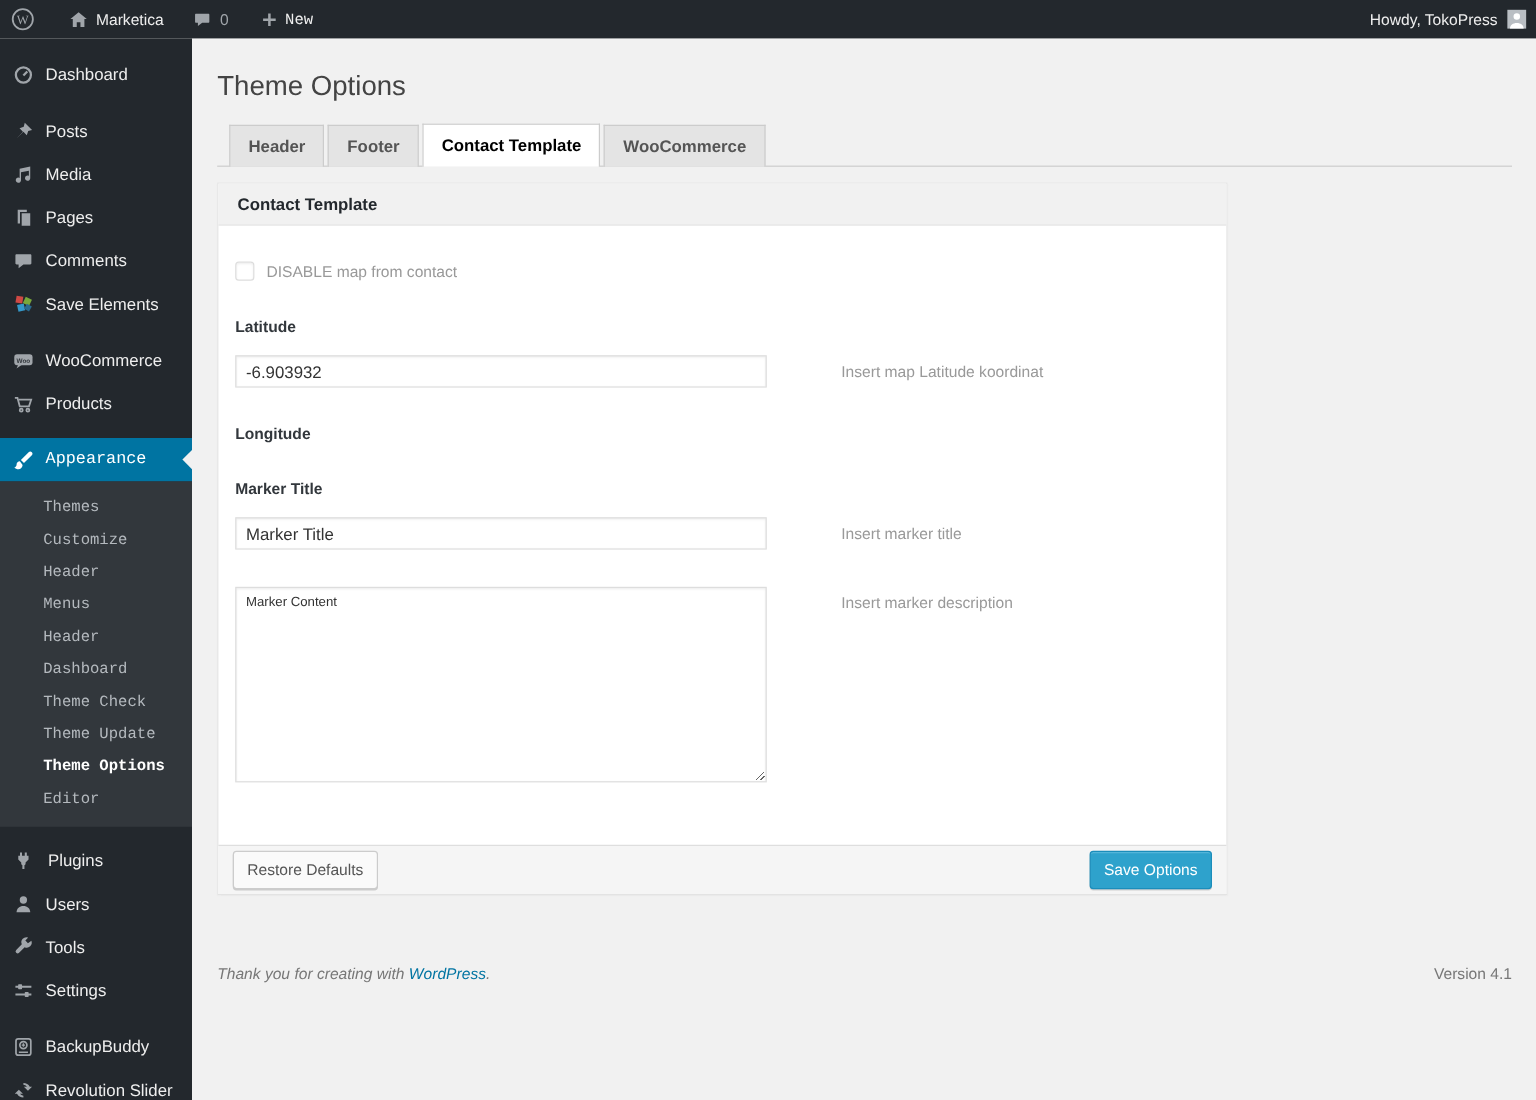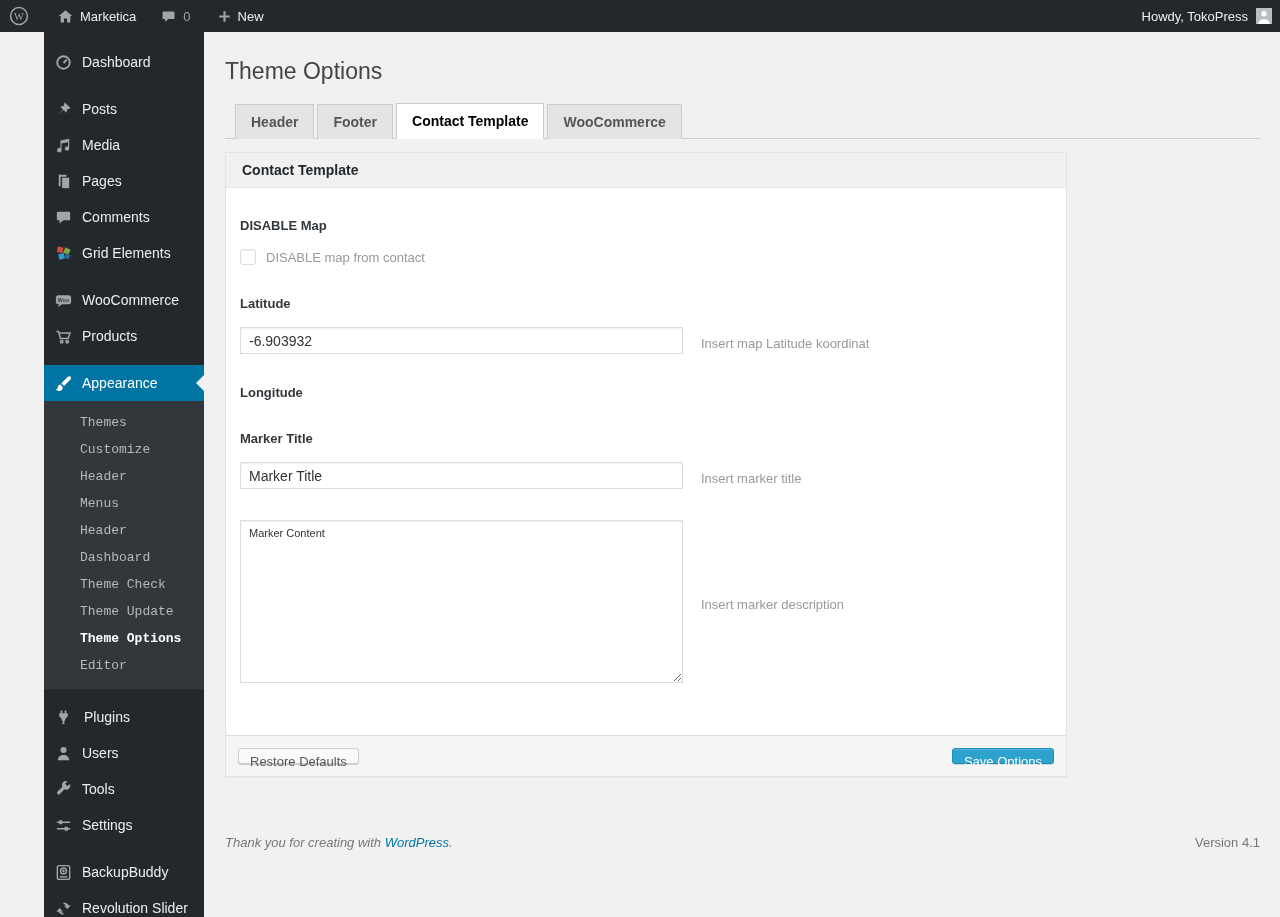--- a/index.html
+++ b/index.html
@@ -17,33 +17,33 @@
   }
   .ab-left { display:flex; align-items:center; height:100%; }
   .ab-item { display:flex; align-items:center; gap:6px; padding:0 9px; height:100%; color:#eee; text-decoration:none; cursor:pointer; }
   .ab-icon { color:#a0a5aa; display:flex; align-items:center; }
   .ab-icon svg { display:block; }
   .ab-count { color:#a0a5aa; }
   .ab-right { display:flex; align-items:center; gap:8px; padding-right:8px; height:100%; cursor:pointer; }
   .avatar { width:16px; height:16px; display:block; }
 
   
-  .layout { display:flex; height:885px;padding-left:44px; }
+  .layout { display:flex; height:885px; }
   .sidebar { width:160px; flex-shrink:0; background:#23282d; padding-top:12px; overflow:hidden; }
   .content { flex:1; padding:21px 20px 0 21px; }
 
   
   .mi {
     display:flex; align-items:center; gap:9px;
     padding:8px 8px 8px 9px; font-size:14px; color:#eee;
     text-decoration:none; position:relative; cursor:pointer;
   }
   .mi .ico { width:20px; height:20px; color:#a0a5aa; display:flex; align-items:center; justify-content:center; flex-shrink:0; }
   .mi .ico svg { width:19px; height:19px; display:block; }
-  .mi.active { background:#0074a2; color:#fff; }
+  .mi.active { background:#0074a2; color:#fff;font-family:Liberation Mono, monospace; }
   .mi.active .ico { color:#fff; }
   .mi.active::after {
     content:""; position:absolute; right:0; top:50%; margin-top:-8px;
     border:8px solid transparent; border-right-color:#f1f1f1;
   }
   .sep { height:11px; }
   .submenu { background:#32373c; padding:8px 0 10px; }
   .sub-item { display:block; padding:6px 12px 6px 36px; font-size:13px; color:#b4b9be; text-decoration:none; cursor:pointer;font-family:Liberation Mono, monospace; }
   .sub-item.current { color:#fff; font-weight:bold; }
 
@@ -58,21 +58,21 @@
   }
   .nav-tab.active { background:#fff; color:#000; padding-bottom:9px; }
 
   
   .panel { margin-top:13px; width:842px; background:#fff; border:1px solid #e3e3e3; box-shadow:0 1px 1px rgba(0,0,0,.04); }
   .panel-head { background:#f1f1f1; border-bottom:1px solid #e5e5e5; padding:9px 16px; font-size:14px; font-weight:bold; color:#23282d; }
   .panel-body { padding:30px 14px 52px; }
   .field { margin-bottom:31px; }
   .field:last-child { margin-bottom:0; }
   .field-label { font-size:13px; font-weight:bold; color:#32373c; margin-bottom:16px; }
-  .row { display:flex; align-items:center; }
+  .row { display:flex; align-items:flex-start;gap:44px; }
   .text-input {
     width:443px; height:27px; border:1px solid #ddd; background:#fff;
     box-shadow:inset 0 1px 2px rgba(0,0,0,.07); font-size:14px; color:#333;
     padding:3px 8px; border-radius:0; font-family:"Liberation Sans", sans-serif;
   }
   textarea.text-area {
     width:443px; height:163px; border:1px solid #ddd; background:#fff;
     box-shadow:inset 0 1px 2px rgba(0,0,0,.07); font-size:11px; color:#333;
     padding:6px 8px; resize:both; font-family:"Liberation Sans", sans-serif;
   }
@@ -80,21 +80,21 @@
   .checkbox-row { display:flex; align-items:center; gap:10px; font-size:13px; color:#999; }
   .checkbox {
     width:16px; height:16px; border:1px solid #ddd; background:#fff;
     border-radius:3px; box-shadow:inset 0 1px 2px rgba(0,0,0,.07); cursor:pointer; flex-shrink:0;
   }
   .panel-foot {
     background:#f5f5f5; border-top:1px solid #dedede; height:41px;
     padding:0 12px; display:flex; justify-content:space-between; align-items:center;
   }
   .btn {
-    font-size:13px; height:16px; padding:0 11px; border-radius:3px; cursor:pointer;
+    font-size:13px; height:32px; padding:0 11px; border-radius:3px; cursor:pointer;
     font-family:"Liberation Sans", sans-serif; line-height:26px;
   }
   .btn-secondary { background:#fafafa; border:1px solid #ccc; color:#555; box-shadow:0 1px 0 #ccc; }
   .btn-primary {
     background:#2ea2cc; border:1px solid #1b8dbb; color:#fff;
     box-shadow:inset 0 1px 0 rgba(120,200,230,.5), 0 1px 0 rgba(0,0,0,.15);
   }
 
   
   .page-footer { display:flex; justify-content:space-between; align-items:baseline; margin-top:58px; font-size:13px; color:#777; }
@@ -124,21 +124,21 @@
       <span>Marketica</span>
     </span>
     <span class="ab-item" style="margin-left:6px;">
       <span class="ab-icon">
         <svg width="17" height="17" viewBox="0 0 20 20" fill="currentColor">
             <path d="M4 4h12c.6 0 1 .4 1 1v7c0 .6-.4 1-1 1h-6l-4.2 3.2V13H4c-.6 0-1-.4-1-1V5c0-.6.4-1 1-1z"></path>
           </svg>
       </span>
       <span class="ab-count">0</span>
     </span>
-    <span class="ab-item" style="margin-left:8px;">
+    <span class="ab-item" style="margin-left:8px;font-family:Liberation Mono, monospace;">
       <span class="ab-icon">
         <svg width="15" height="15" viewBox="0 0 20 20" fill="currentColor">
             <path d="M8.6 3h2.8v5.6H17v2.8h-5.6V17H8.6v-5.6H3V8.6h5.6z"></path>
           </svg>
       </span>
       <span>New</span>
     </span>
   </div>
   <div class="ab-right">
     <span>Howdy, TokoPress</span>
@@ -200,21 +200,21 @@
     </a>
     <a class="mi">
       <span class="ico">
           <svg viewBox="0 0 20 20">
             <rect x="3.5" y="3" width="6" height="6" fill="#cf4944" transform="rotate(10 6.5 6)"></rect>
             <rect x="10.5" y="4.5" width="6" height="6" fill="#79a83b" transform="rotate(25 13.5 7.5)"></rect>
             <rect x="5" y="10" width="6" height="6" fill="#3498c9" transform="rotate(-12 8 13)"></rect>
             <rect x="11.5" y="10.5" width="5" height="5" fill="#2a6b8f" transform="rotate(30 14 13)"></rect>
           </svg>
         </span>
-      <span>Grid Elements</span>
+      <span>Save Elements</span>
     </a>
     <div class="sep"></div>
     <a class="mi">
       <span class="ico">
           <svg viewBox="0 0 20 20">
             <rect x="2" y="4.5" width="16" height="9.5" rx="2.5" fill="currentColor"></rect>
             <path d="M5.5 13.5L4 17l5-3.5z" fill="currentColor"></path>
             <text x="10" y="11.7" font-size="5.6" font-weight="bold" fill="#32373c" text-anchor="middle" font-family="Liberation Sans, sans-serif">Woo</text>
           </svg>
         </span>
@@ -317,21 +317,20 @@
       <a class="nav-tab">Footer</a>
       <a class="nav-tab active">Contact Template</a>
       <a class="nav-tab">WooCommerce</a>
     </div>
 
     <div class="panel">
       <div class="panel-head">Contact Template</div>
 
       <div class="panel-body">
         <div class="field">
-          <div class="field-label">DISABLE Map</div>
           <div class="checkbox-row">
             <span class="checkbox" role="checkbox" aria-checked="false"></span>
             <span>DISABLE map from contact</span>
           </div>
         </div>
 
         <div class="field">
           <div class="field-label">Latitude</div>
           <div class="row">
             <input type="text" class="text-input" value="-6.903932" style="">

